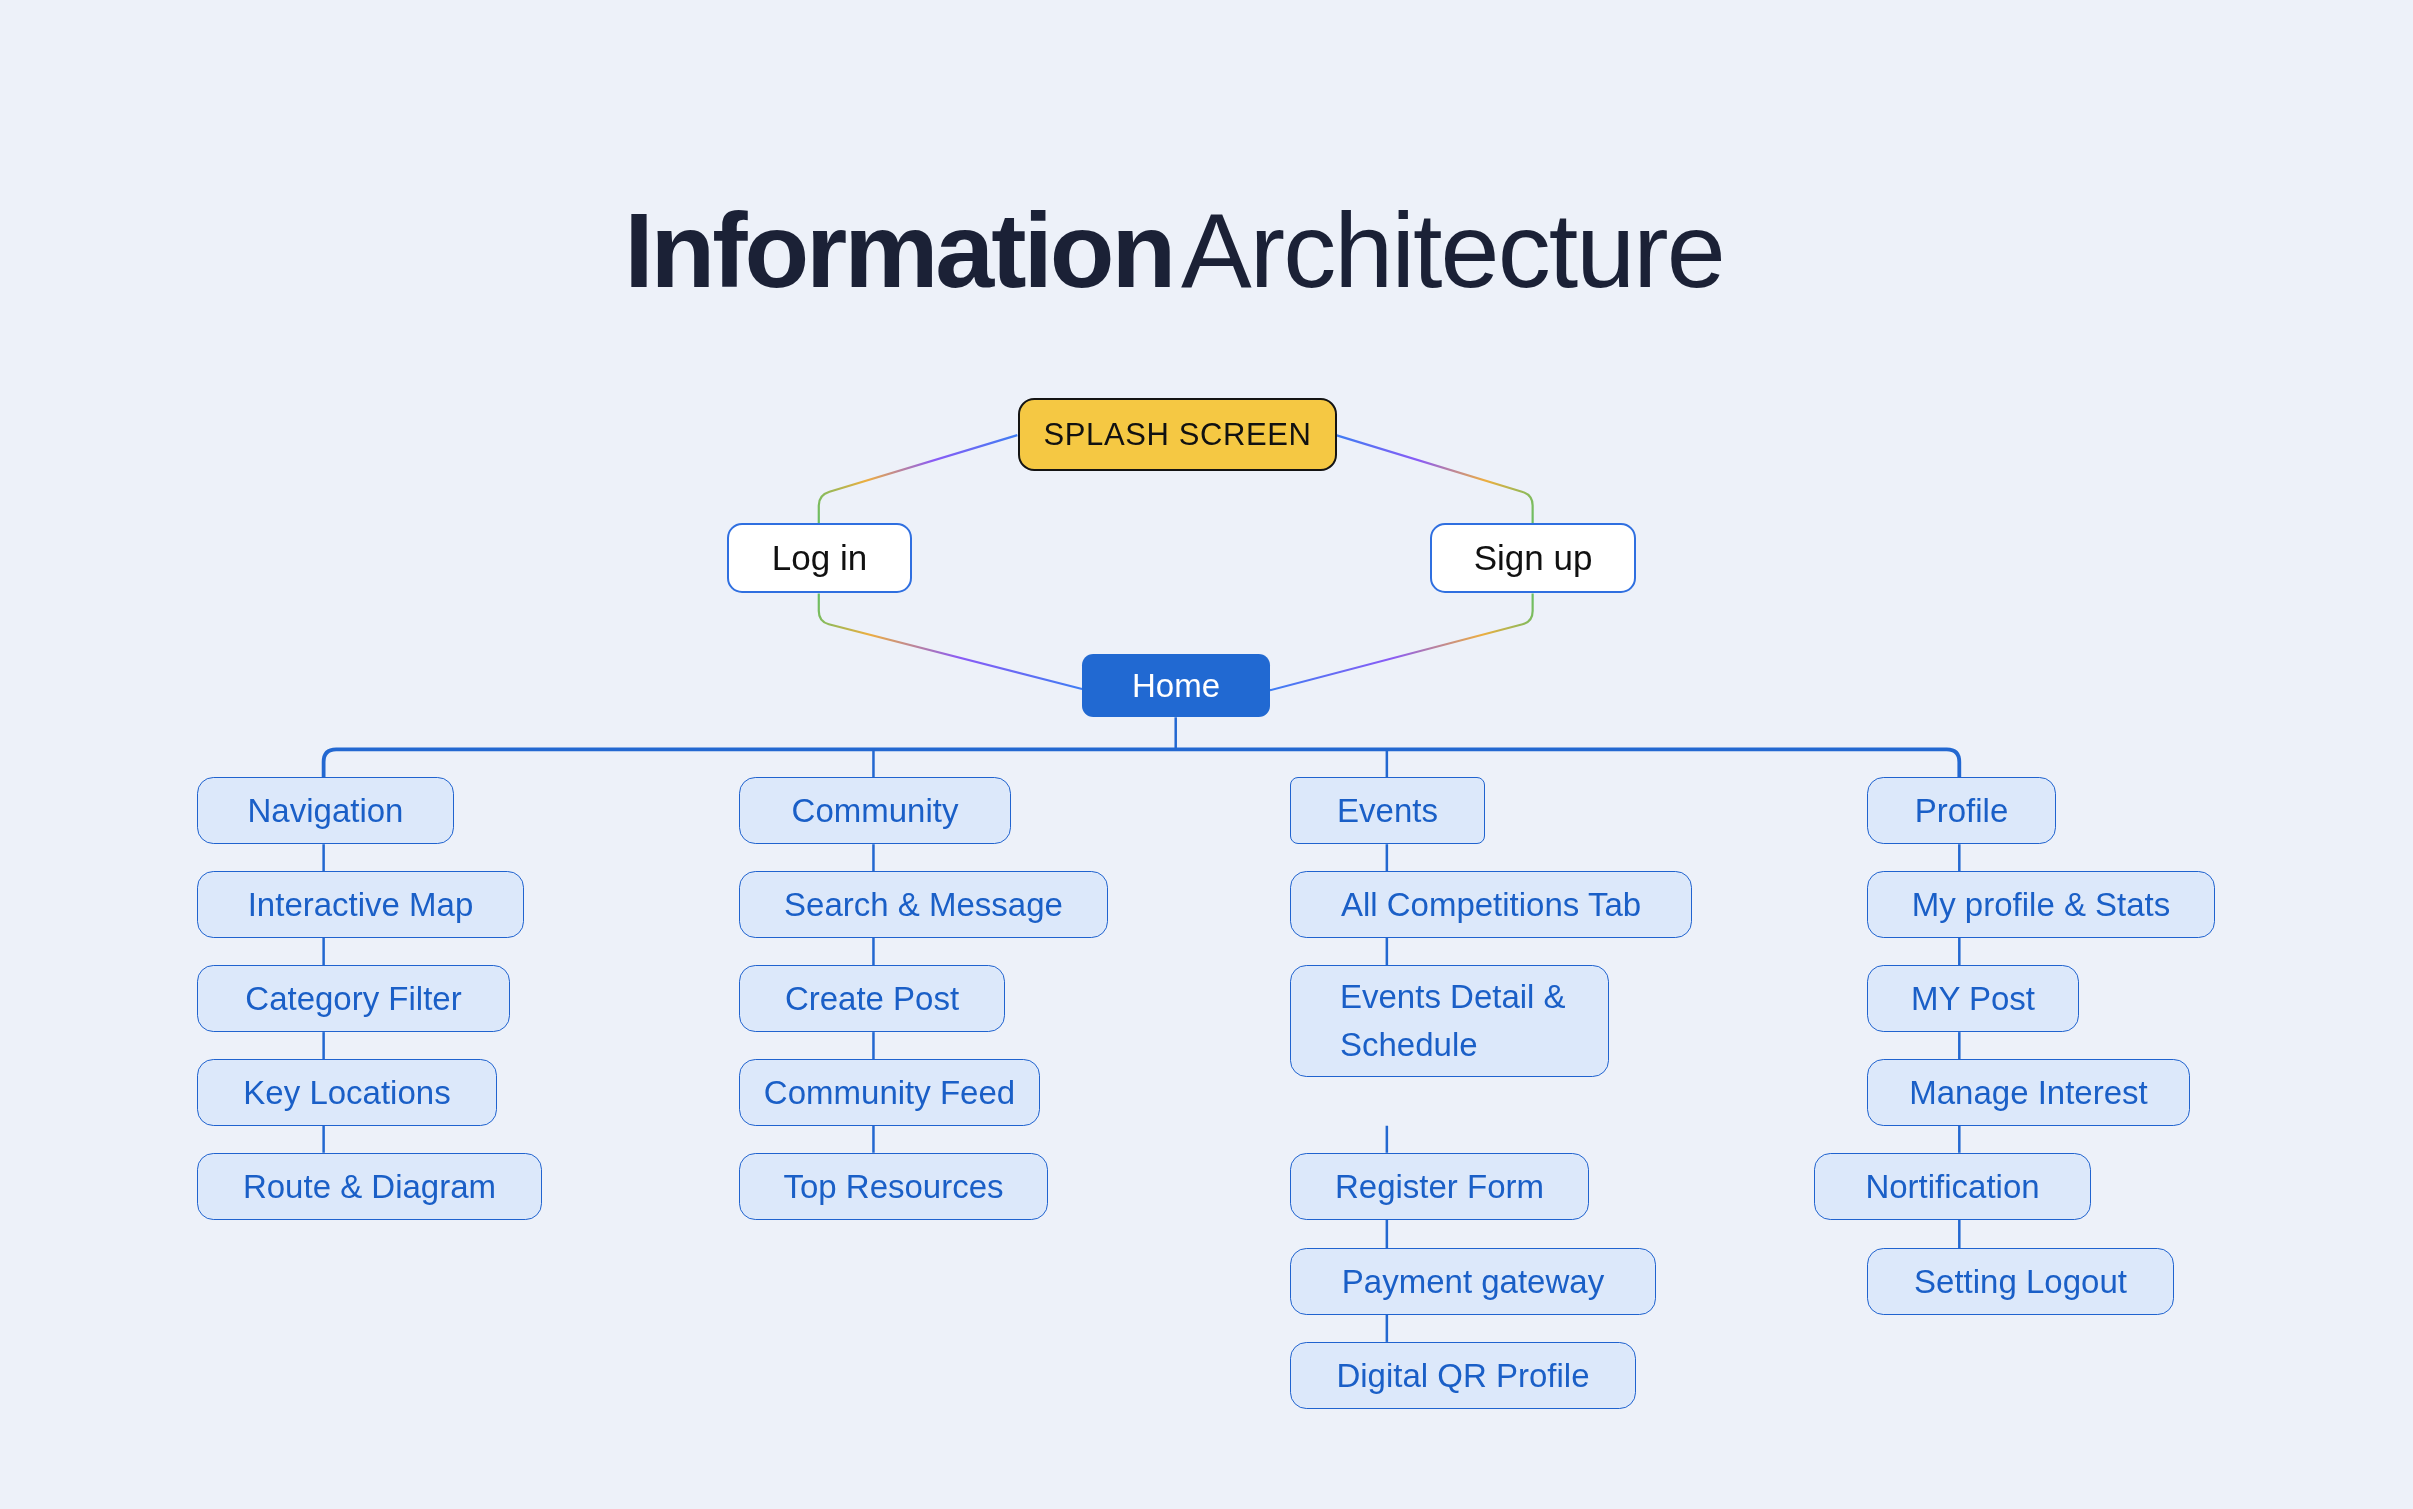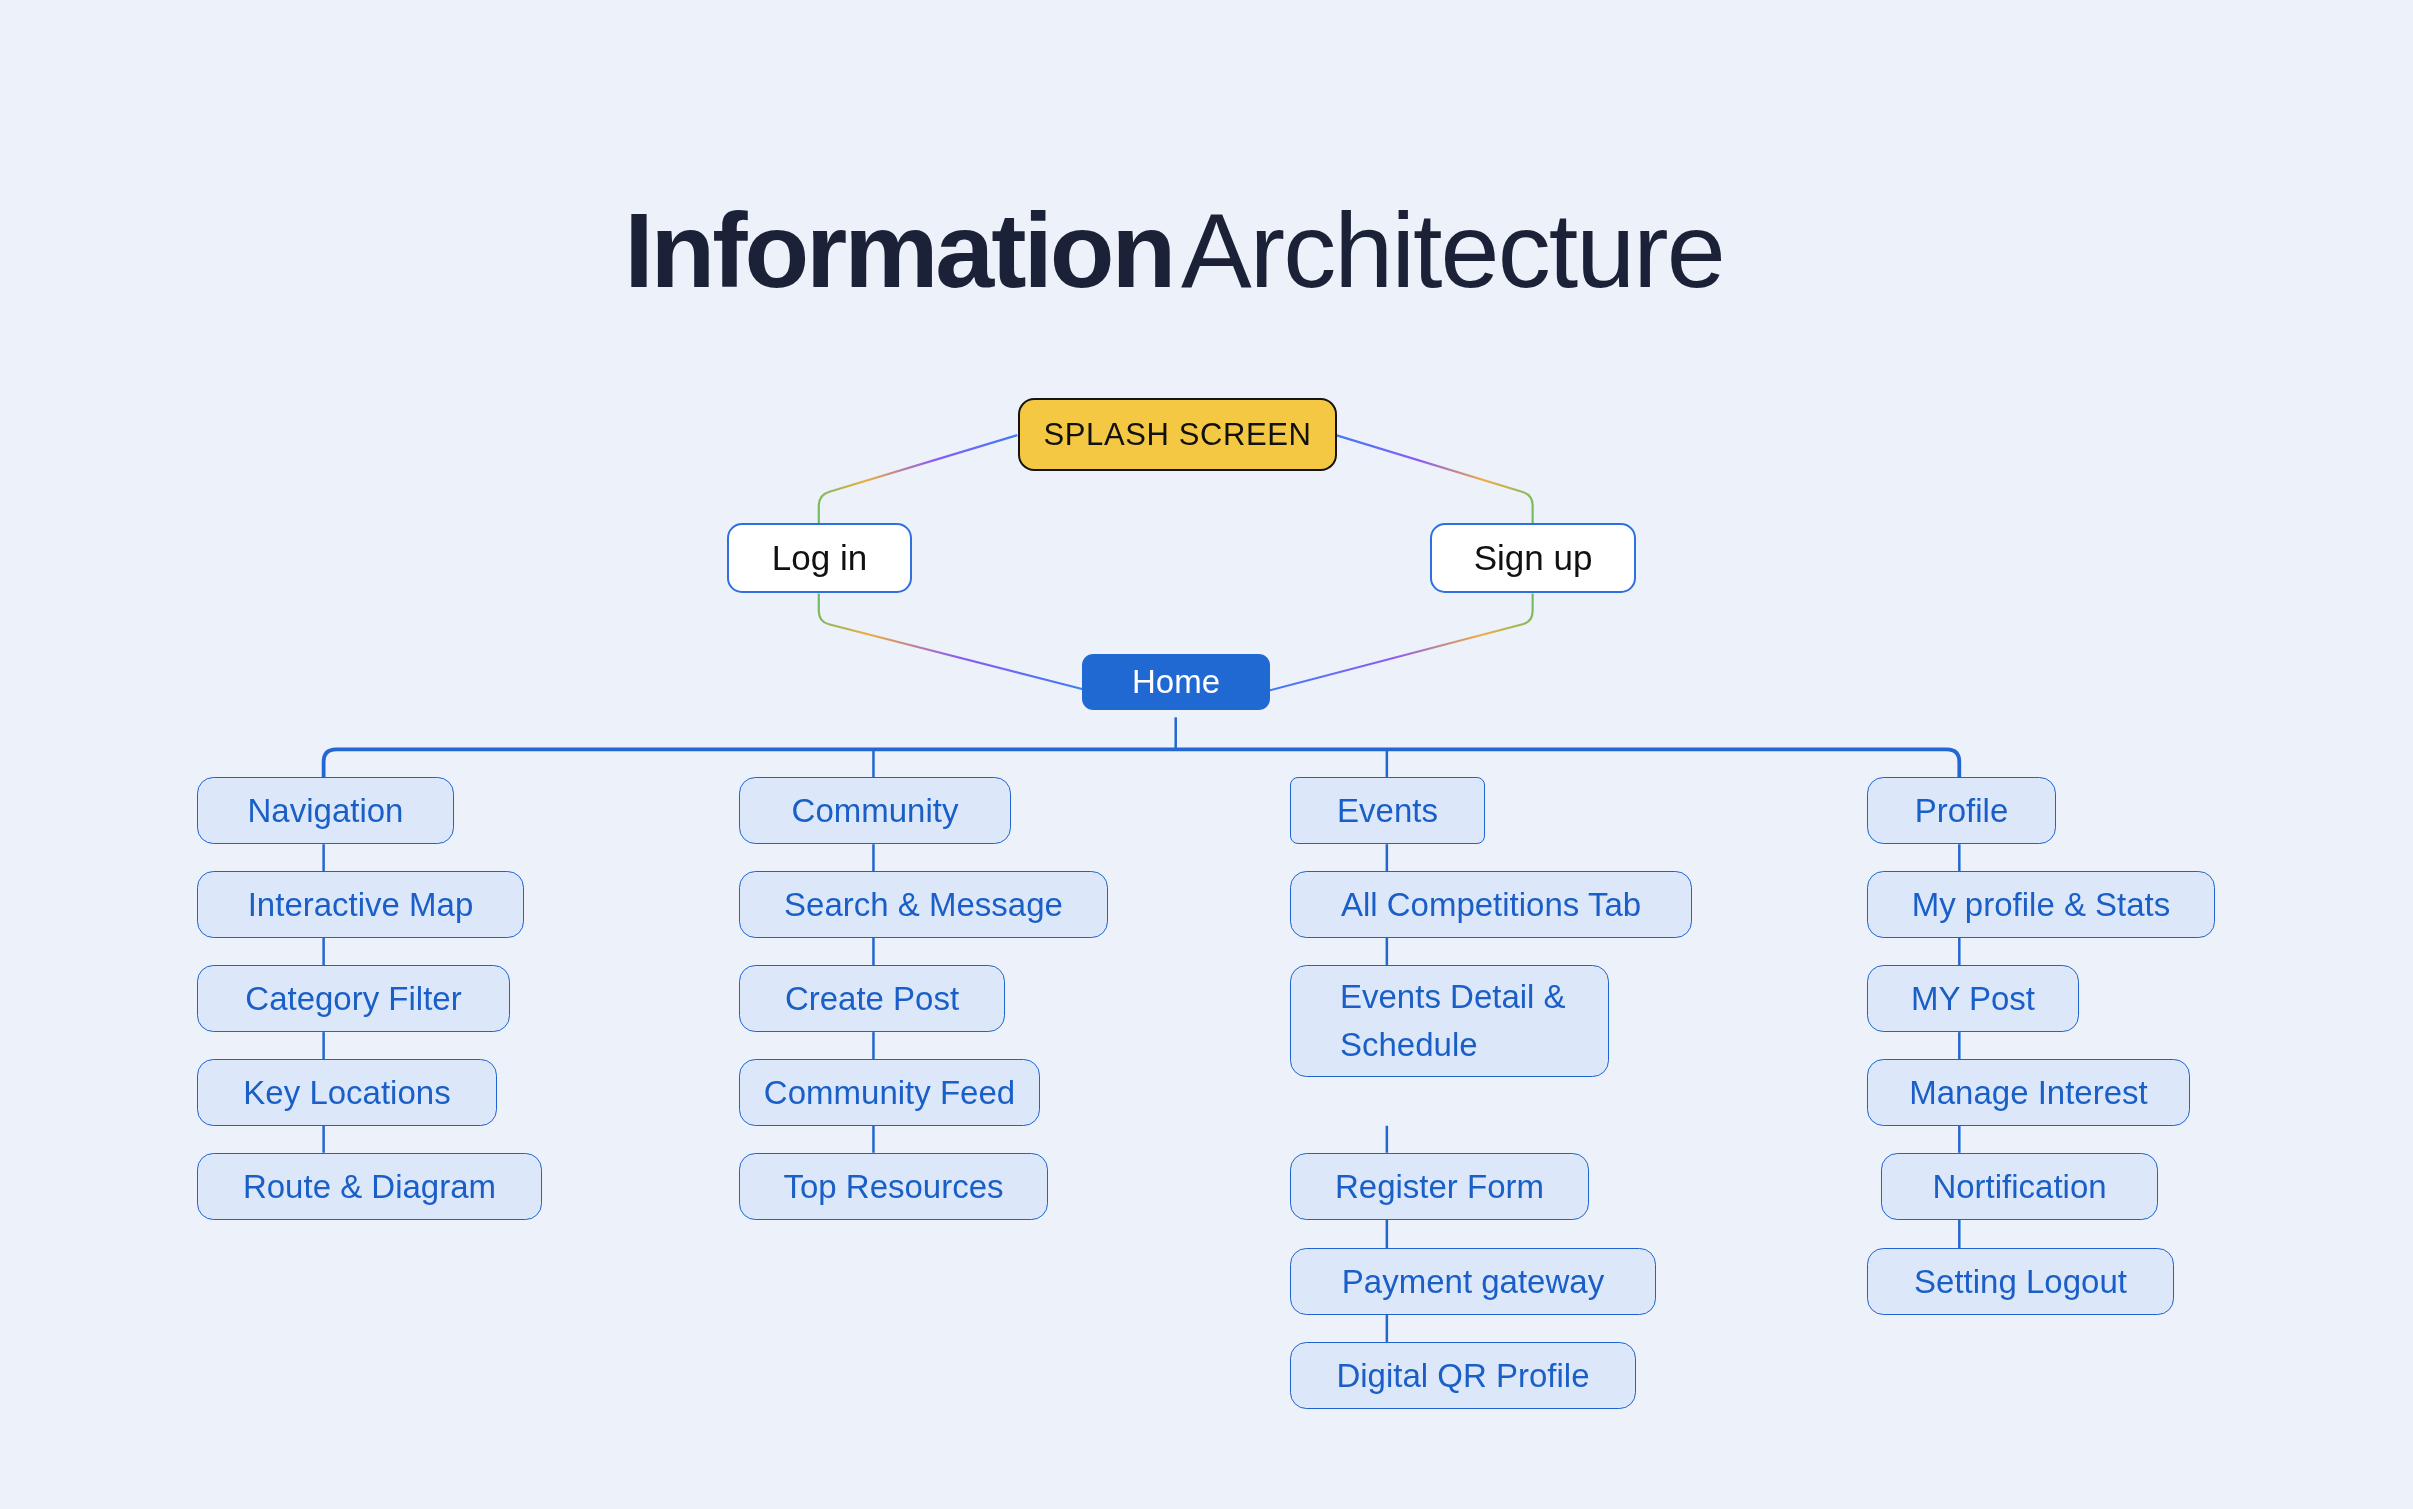--- a/index.html
+++ b/index.html
@@ -118,21 +118,21 @@
       <path stroke-width="4" d="M 3118 1492 L 3118 1536"></path>
       <path stroke-width="4" d="M 3118 1642 L 3118 1685"></path>
       <path stroke-width="4" d="M 3118 1791 L 3118 1834"></path>
       <path stroke-width="4" d="M 3118 1940 L 3118 1986"></path>
     </g>
   </svg>
 
   <div class="node splash" style="left:1018px;top:398px;width:319px;height:73px;">SPLASH SCREEN</div>
   <div class="node auth" style="left:727px;top:523px;width:185px;height:70px;">Log in</div>
   <div class="node auth" style="left:1430px;top:523px;width:206px;height:70px;">Sign up</div>
-  <div class="node home" style="left:1082px;top:654px;width:188px;height:56px;">Home</div>
+  <div class="node home" style="left:1082px;top:654px;width:188px;height:63px;">Home</div>
 
   <div class="node" style="left:197px;top:777px;width:257px;">Navigation</div>
   <div class="node" style="left:197px;top:871px;width:327px;">Interactive Map</div>
   <div class="node" style="left:197px;top:965px;width:313px;">Category Filter</div>
   <div class="node" style="left:197px;top:1059px;width:300px;">Key Locations</div>
   <div class="node" style="left:197px;top:1153px;width:345px;">Route &amp; Diagram</div>
 
   <div class="node" style="left:739px;top:777px;width:272px;">Community</div>
   <div class="node" style="left:739px;top:871px;width:369px;">Search &amp; Message</div>
   <div class="node" style="left:739px;top:965px;width:266px;">Create Post</div>
@@ -143,17 +143,17 @@
   <div class="node" style="left:1290px;top:871px;width:402px;">All Competitions Tab</div>
   <div class="node tall" style="left:1290px;top:965px;width:319px;">Events Detail &amp; Schedule</div>
   <div class="node" style="left:1290px;top:1153px;width:299px;">Register Form</div>
   <div class="node" style="left:1290px;top:1248px;width:366px;">Payment gateway</div>
   <div class="node" style="left:1290px;top:1342px;width:346px;">Digital QR Profile</div>
 
   <div class="node" style="left:1867px;top:777px;width:189px;">Profile</div>
   <div class="node" style="left:1867px;top:871px;width:348px;">My profile &amp; Stats</div>
   <div class="node" style="left:1867px;top:965px;width:212px;">MY Post</div>
   <div class="node" style="left:1867px;top:1059px;width:323px;">Manage Interest</div>
-  <div class="node" style="left:1881px;top:1153px;width:277px;">Nortification</div>
+  <div class="node" style="left:1814px;top:1153px;width:277px;">Nortification</div>
   <div class="node" style="left:1867px;top:1248px;width:307px;">Setting Logout</div>
 
 </div>
 
 
 </body></html>

